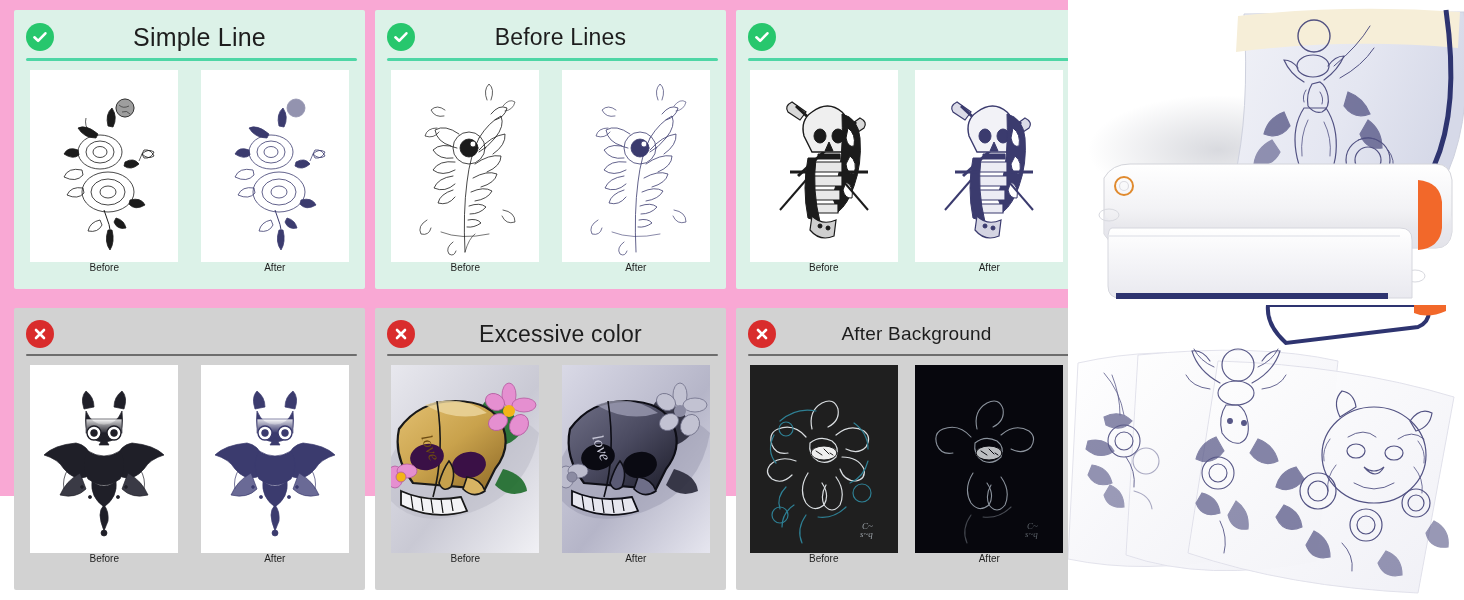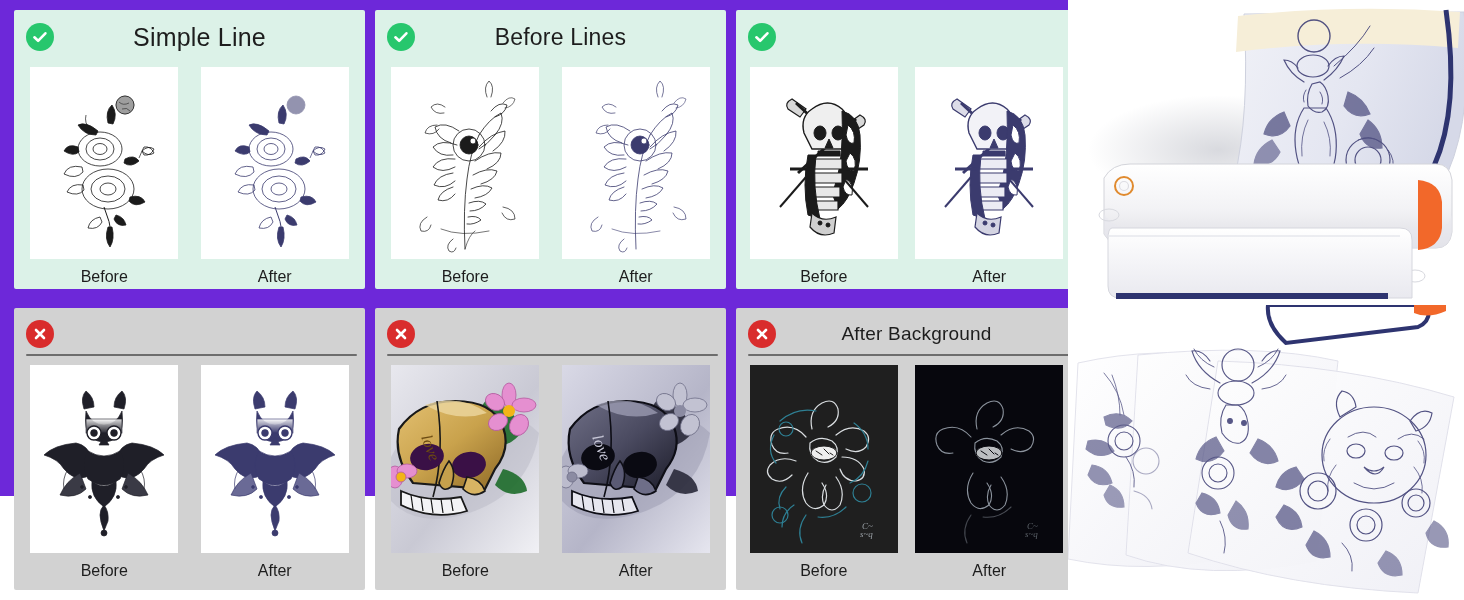--- a/index.html
+++ b/index.html
@@ -3,21 +3,21 @@
 <meta charset="utf-8">
 <title>Tattoo Stencil Printer Compatibility Guide</title>
 <style>
   * { box-sizing: border-box; margin: 0; padding: 0; }
   html, body {
     width: 1464px; height: 600px;
     background: #ffffff;
     font-family: "Liberation Sans", "DejaVu Sans", sans-serif;
     overflow: hidden;
   }
-  .stage { position: relative; width: 1464px; height: 496px; background: #6d28d9; }
+  .stage { position: relative; width: 1464px; height: 496px; background: #f9a8d4; }
 
   
   .grid {
     position: absolute;
     left: 14px; top: 10px;
     width: 1054px; height: 580px;
     display: grid;
     grid-template-columns: 351px 351px 341px;
     grid-template-rows: 279px 282px;
     column-gap: 10px;
@@ -75,22 +75,21 @@
   .thumb {
     width: 148px; height: 192px;
     background: #ffffff;
     display: block;
     position: relative;
     overflow: hidden;
   }
   .panel.bad .thumb.dark { background: #191919; }
   .thumb svg { display:block; width: 100%; height: 100%; }
   .caption {
-    margin-top: 9px;
-    font-size: 16px;
+    font-size: 10px;
     color: #1d1d1d;
   }
 
   
   .row2 .thumb { height: 188px; }
   .row2 .panel-header { height: 40px; }
 
   
   .photo-col { position: absolute; left: 1068px; top: 0; width: 396px; height: 600px; background: #fff; }
   .photo { position: absolute; left: 0; width: 396px; overflow: hidden; background: #ffffff; }
@@ -435,20 +434,21 @@
       </div>
     </div>
 
     <div class="panel bad row2">
       <div class="panel-header">
         <span class="badge bad">
           <svg width="18" height="18" viewBox="0 0 18 18">
               <path d="M5 5 L13 13 M13 5 L5 13" fill="none" stroke="#ffffff" stroke-width="2.6" stroke-linecap="round"></path>
             </svg>
         </span>
+        <span class="panel-title sz-md">Excessive color</span>
       </div>
       <div class="rule"></div>
       <div class="pair">
         <div class="item">
           <div class="thumb">
             <svg viewBox="0 0 148 188">
               <defs>
                 <linearGradient id="bgGrayA" x1="0" y1="0" x2="1" y2="1">
                     <stop offset="0" stop-color="#e8e8ee"></stop>
                     <stop offset=".55" stop-color="#c9c9d4"></stop>

